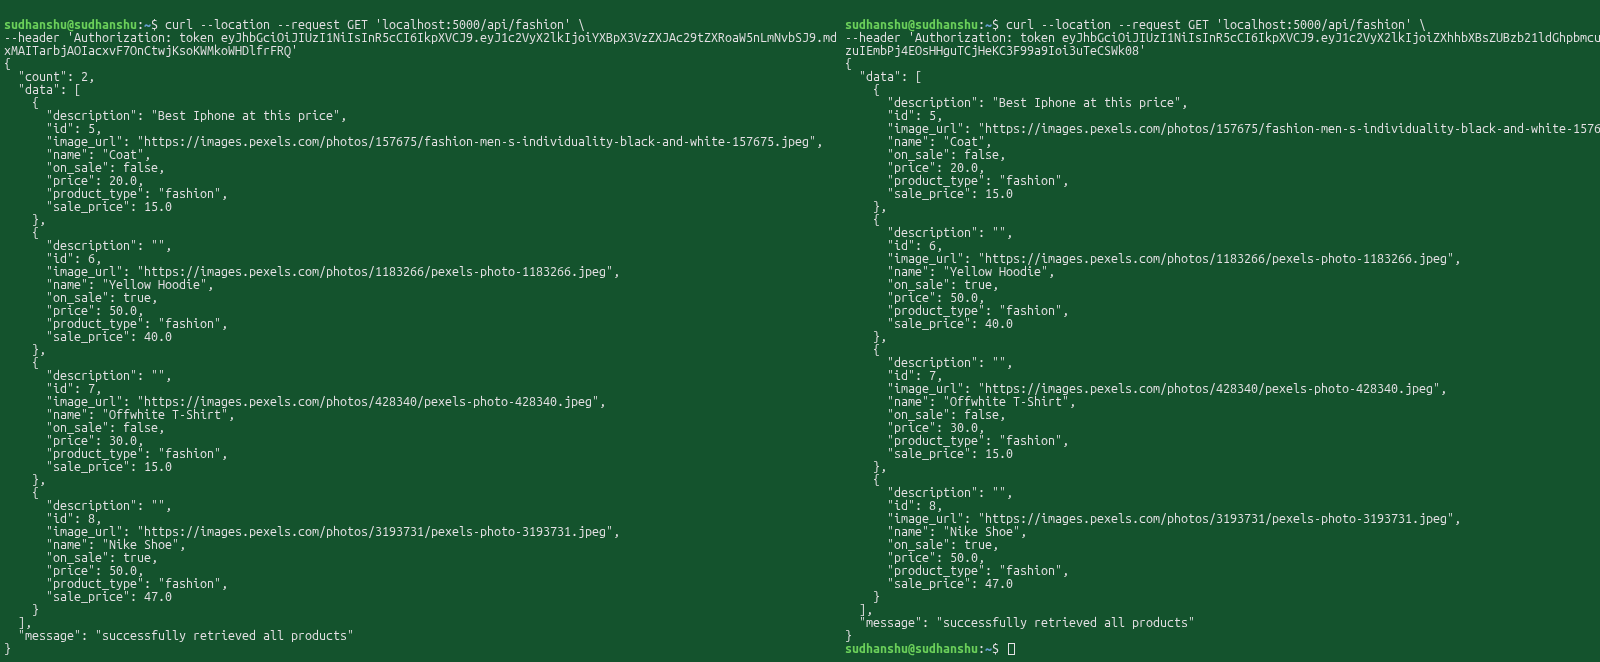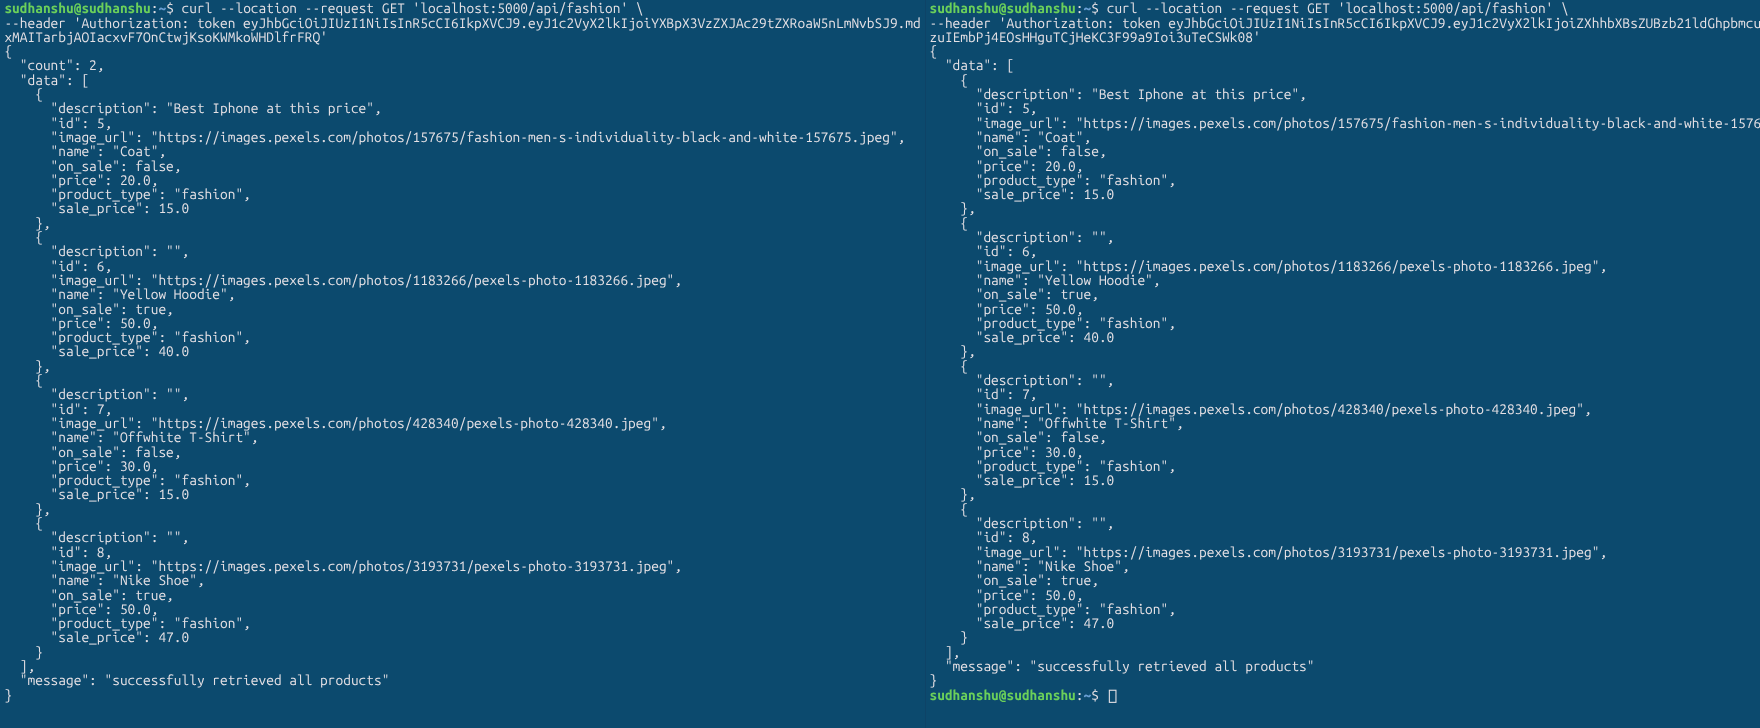--- a/index.html
+++ b/index.html
@@ -10,23 +10,23 @@
     overflow: hidden;
     background: #2c0d2a;
   }
   .panes {
     display: flex;
     width: 100%;
     height: 100%;
   }
   .pane {
     flex: 1 1 50%;
-    background: #0c4a6e; 
+    background: #14532d; 
     box-sizing: border-box;
-    padding: 2px 4px 2px 4px;
+    padding: 18px 4px 2px 4px;
     position: relative;
   }
   .divider {
     width: 2px;
     background: #654a63;
   }
   pre.term {
     font-family: "Ubuntu Mono", "DejaVu Sans Mono", Consolas, monospace;
     font-size: 12.5px;
     line-height: 13px;

